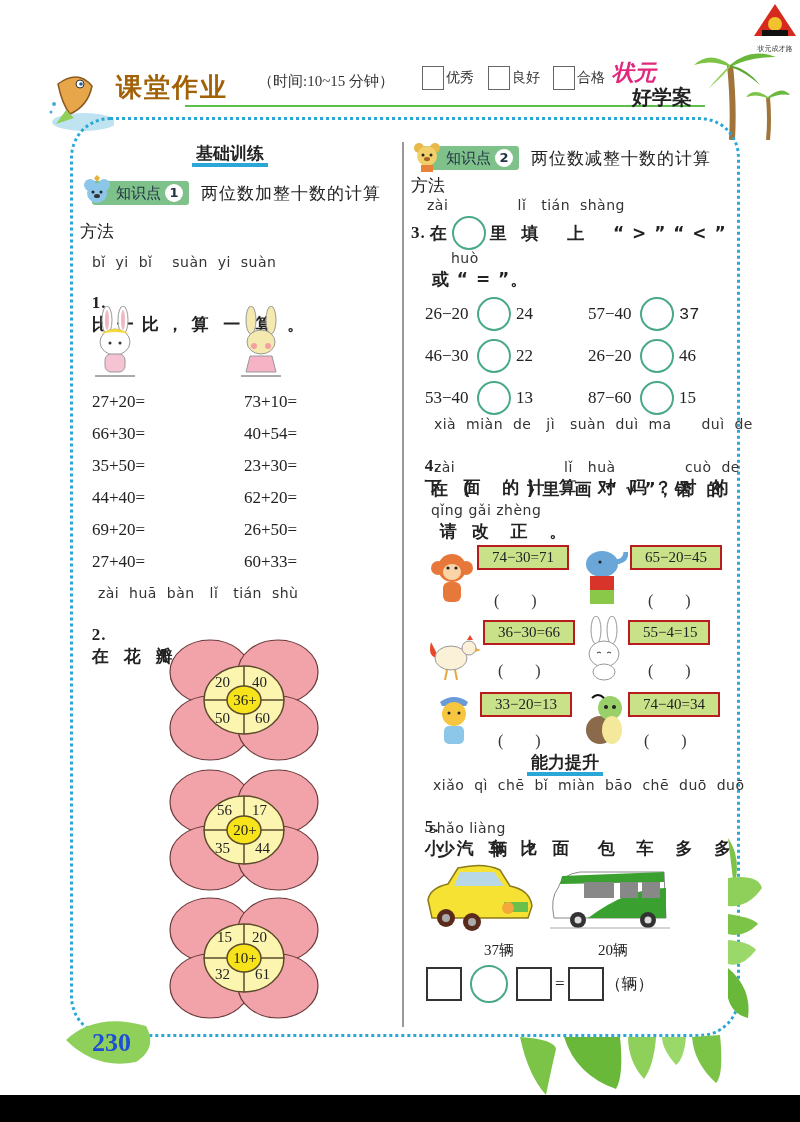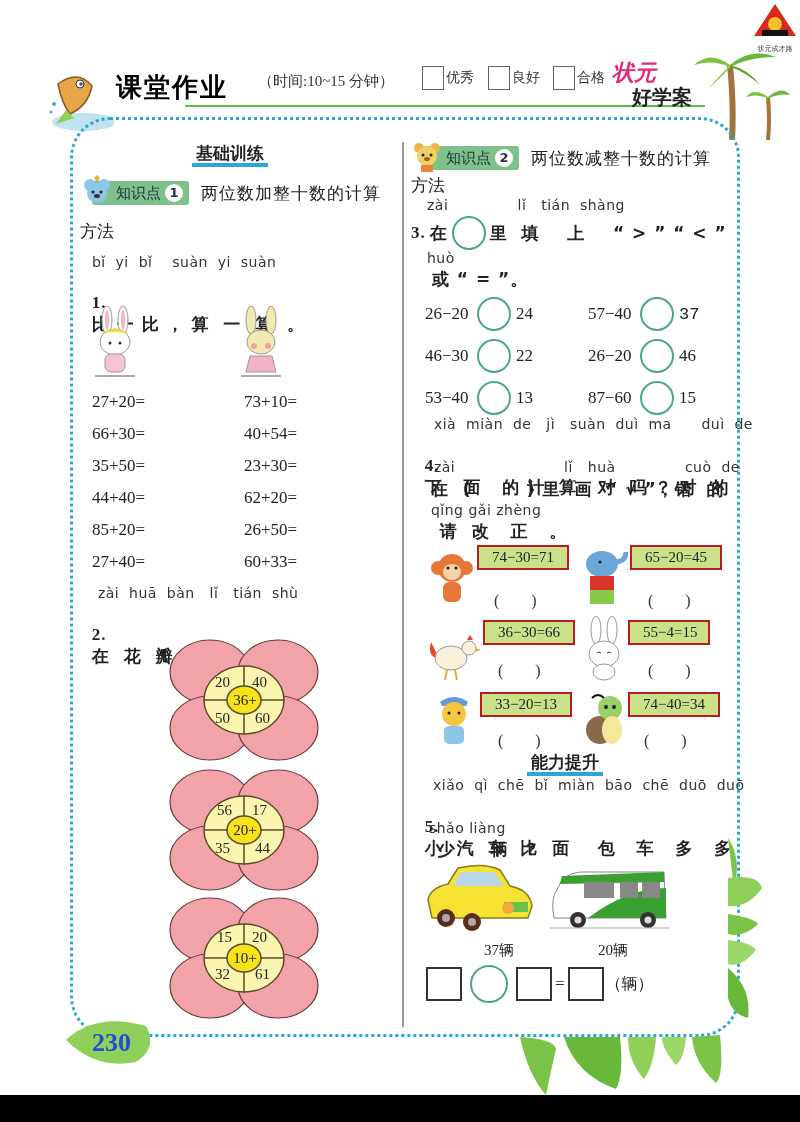--- a/index.html
+++ b/index.html
@@ -4,21 +4,21 @@
 <style>
   * { box-sizing: border-box; margin: 0; padding: 0; }
   html, body { width: 800px; height: 1122px; background: #fff; overflow: hidden; }
   body { position: relative; font-family: "DejaVu Sans", sans-serif; color: #222; }
   .abs { position: absolute; }
   .serif { font-family: "Liberation Serif", "DejaVu Serif", serif; }
 
   
   .brand-logo { left: 752px; top: 2px; width: 46px; height: 46px; }
   .fish { left: 48px; top: 64px; width: 66px; height: 70px; }
-  .title { left: 116px; top: 70px; font-size: 26px; font-weight: bold; letter-spacing: 2px; color: #000000; font-family: "DejaVu Sans", sans-serif; }
+  .title { left: 116px; top: 70px; font-size: 26px; font-weight: bold; letter-spacing: 2px; color: #a16207; font-family: "DejaVu Sans", sans-serif; }
   .time { left: 258px; top: 72px; font-size: 15px; color: #333; }
   .rating { top: 66px; display: flex; align-items: center; gap: 2px; font-size: 14px; color: #333; }
   .rating .box { width: 22px; height: 24px; border: 1.5px solid #666; background: #fff; }
   .header-line { left: 185px; top: 105px; width: 520px; height: 2px; background: #5bbf4a; }
   .slogan { left: 612px; top: 58px; width: 90px; }
   .slogan .s1 { font-size: 22px; font-weight: bold; color: #e0287c; font-style: italic; }
   .slogan .s2 { font-size: 20px; font-weight: bold; color: #222; margin-left: 20px; margin-top: -4px; }
   .palm { left: 690px; top: 45px; width: 100px; height: 95px; }
 
   
@@ -169,21 +169,21 @@
     <path d="M14,50 L36,50 L40,66 L10,66 Z" fill="#f6b3c6" stroke="#999"></path>
     <line x1="5" y1="70" x2="45" y2="70" stroke="#555"></line>
   </svg>
 </div>
 
 <div class="abs" style="left:92px;top:392px;">
   <div class="eq" style="height:32px;">27+20=</div>
   <div class="eq" style="height:32px;">66+30=</div>
   <div class="eq" style="height:32px;">35+50=</div>
   <div class="eq" style="height:32px;">44+40=</div>
-  <div class="eq" style="height:32px;">85+20=</div>
+  <div class="eq" style="height:32px;">69+20=</div>
   <div class="eq" style="height:32px;">27+40=</div>
 </div>
 <div class="abs" style="left:244px;top:392px;">
   <div class="eq" style="height:32px;">73+10=</div>
   <div class="eq" style="height:32px;">40+54=</div>
   <div class="eq" style="height:32px;">23+30=</div>
   <div class="eq" style="height:32px;">62+20=</div>
   <div class="eq" style="height:32px;">26+50=</div>
   <div class="eq" style="height:32px;">60+33=</div>
 </div>
@@ -267,21 +267,21 @@
 
 <div class="abs method" style="left:411px;top:174px;">方法</div>
 
 <div class="abs pinyin" style="left:422px;top:197px;"> zài              lǐ   tián  shàng</div>
 <div class="abs qline" style="left:411px;top:216px;display:flex;align-items:center;">
   <span class="qn">3.</span>
   <span style="margin-left:4px;">在</span>
   <span class="cmp-circle" style="margin:0 4px;"></span>
   <span>里  填    上    “ &gt; ” “ &lt; ”</span>
 </div>
-<div class="abs pinyin" style="left:422px;top:250px;"> huò</div>
+<div class="abs pinyin" style="left:446px;top:250px;"> huò</div>
 <div class="abs qline" style="left:425px;top:268px;"> 或 “ = ”。</div>
 
 <div class="abs" style="left:425px;top:293px;">
   <div class="cmp-row" style="height:42px;">
     <span style="width:52px;">26−20</span>
     <span class="cmp-circle"></span>
     <span style="width:50px;margin-left:5px;">24</span>
     <span style="width:52px;margin-left:22px;">57−40</span>
     <span class="cmp-circle"></span>
     <span style="margin-left:5px;font-family:Liberation Mono, monospace;">37</span>

